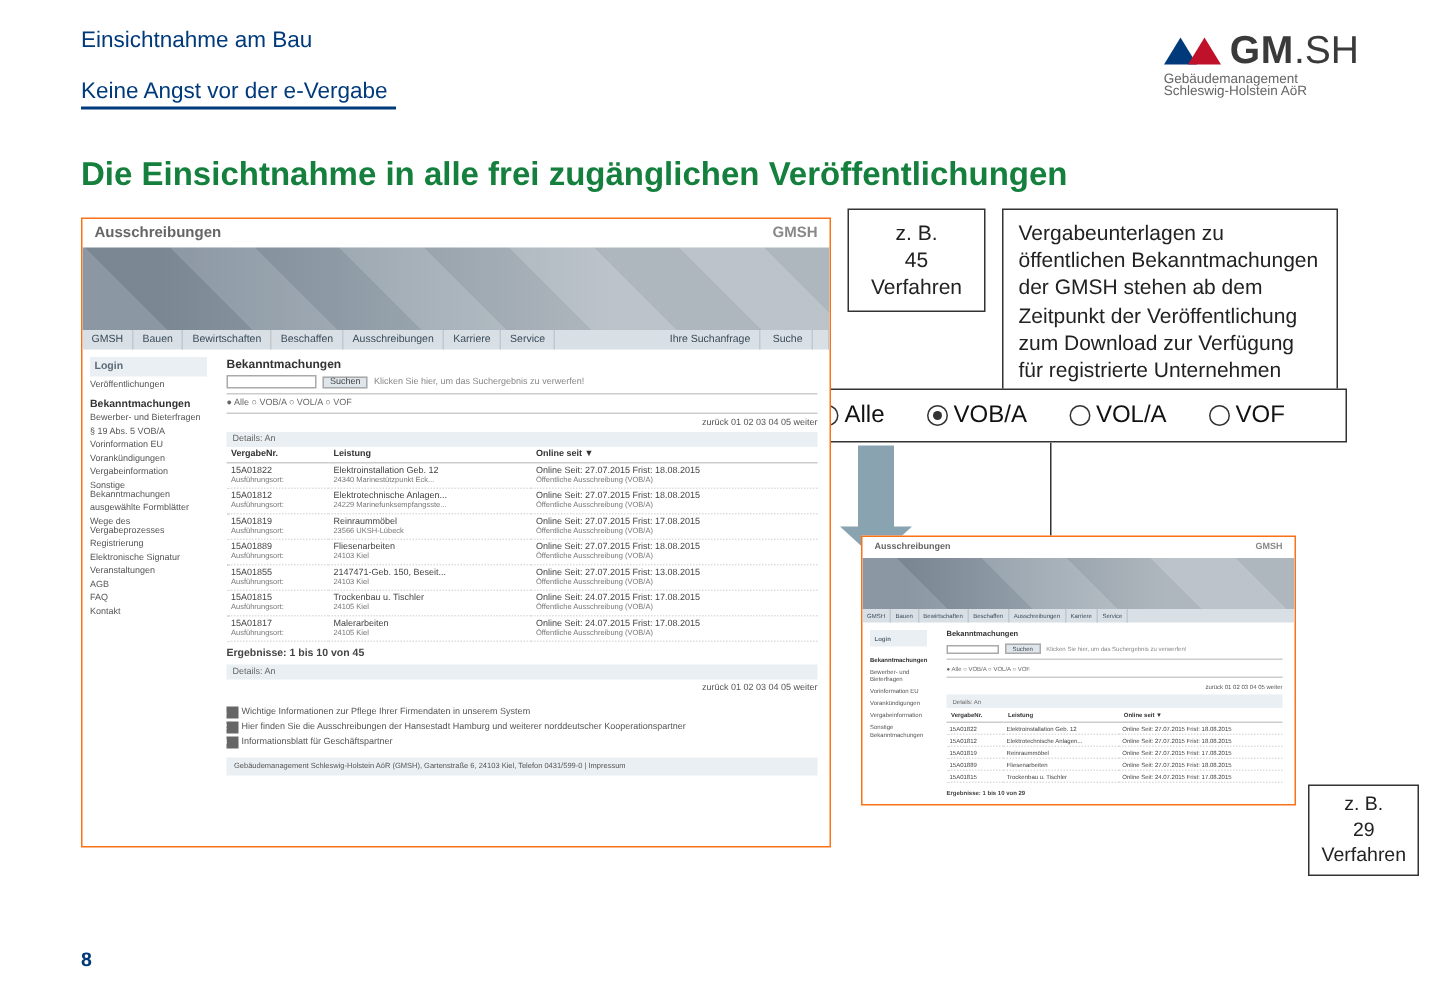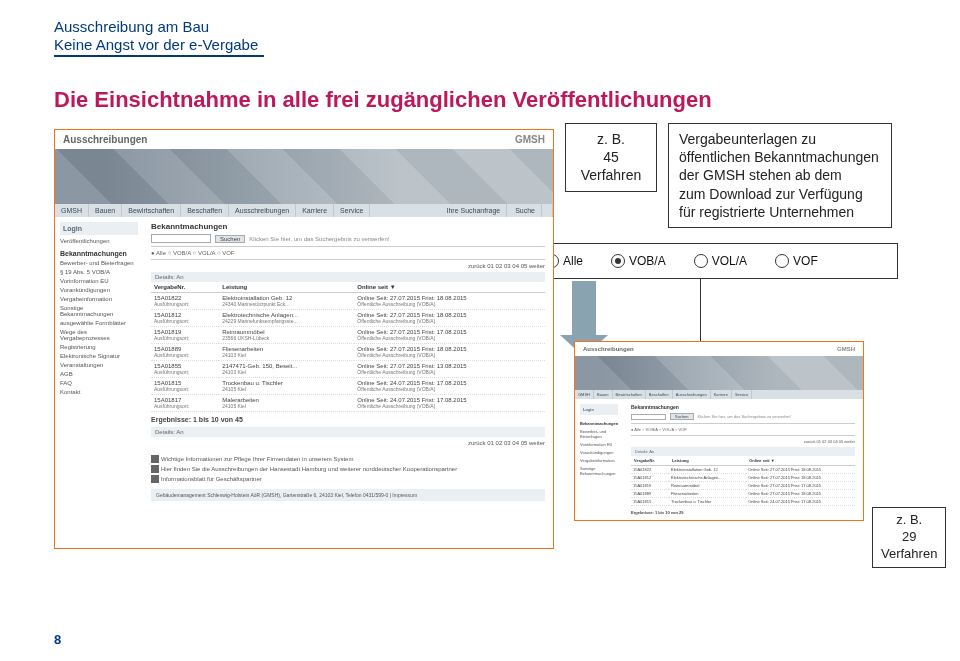--- a/index.html
+++ b/index.html
@@ -11,36 +11,36 @@
       position: relative;
       overflow: hidden;
     }
     .page-header {
       display: flex;
       justify-content: space-between;
       align-items: flex-start;
       padding: 18px 54px 0 54px;
     }
     .hdr-text .ln1 { color: #003a7b; font-size: 15px; font-weight: 400; }
-    .hdr-text .ln2 { color: #003a7b; font-size: 15px; font-weight: 400; margin-top: 1px; }
+    .hdr-text .ln2 { color: #003a7b; font-size: 15px; font-weight: 400; margin-top: 17px; }
     .hdr-line { border-bottom: 2px solid #003a7b; margin-top: 2px; width: 210px; }
     .logo-area { display: flex; align-items: center; gap: 6px; }
     .logo-tri { display: flex; gap: 0px; }
     .tri {
       width: 0; height: 0; border-style: solid;
       border-width: 0 11px 18px 11px;
     }
     .tri.blue { border-color: transparent transparent #003a7b transparent; }
     .tri.red { border-color: transparent transparent #c0112b transparent; margin-left: -6px; }
     .logo-gm { font-size: 26px; font-weight: 700; color: #3a3a3a; letter-spacing: 0.5px; }
     .logo-sh { font-size: 26px; font-weight: 400; color: #3a3a3a; }
     .logo-sub { font-size: 9px; color: #666; margin-top: -2px; }
 
     .headline {
-      color: #be185d;
+      color: #15803d;
       font-size: 22px;
       font-weight: 700;
       padding: 30px 54px 10px 54px;
     }
 
     .content { position: relative; padding: 4px 54px 0 54px; height: 470px; }
 
     .screenshot-box {
       position: absolute;
       background: #fff;
@@ -118,21 +118,21 @@
     .radio-box {
       position: absolute;
       left: 530px; top: 120px;
       width: 368px; height: 36px;
       background: #fff;
       border: 1px solid #333;
       display: flex;
       align-items: center;
       gap: 28px;
       padding: 0 14px;
-      font-size: 12px;
+      font-size: 16px;
       color: #111;
     }
     .rb { display: flex; align-items: center; gap: 4px; }
     .rb .c { width: 14px; height: 14px; border: 1px solid #333; border-radius: 50%; position: relative; }
     .rb.sel .c::after { content:""; position:absolute; left:3px; top:3px; width:6px; height:6px; background:#333; border-radius:50%; }
 
     .arrow {
       position: absolute;
       left: 572px; top: 158px;
       width: 24px; height: 56px;
@@ -171,42 +171,56 @@
       color: #003a7b;
       font-size: 13px;
     }
     .footer .b { font-weight: 700; }
   </style>
 </head>
 <body>
 
 <div class="page-header">
   <div class="hdr-text">
-    <div class="ln1">Ausschreibung am Bau</div>
+    <div class="ln1">Einsichtnahme am Bau</div>
     <div class="ln2">Keine Angst vor der e-Vergabe</div>
     <div class="hdr-line"></div>
+  </div>
+  <div>
+    <div class="logo-area">
+      <div class="logo-tri">
+        <div class="tri blue"></div>
+        <div class="tri red"></div>
+      </div>
+      <div>
+        <span class="logo-gm">GM</span><span class="logo-sh">.SH</span>
+      </div>
+    </div>
+    <div class="logo-sub">Gebäudemanagement</div>
+    <div class="logo-sub">Schleswig-Holstein AöR</div>
   </div>
 </div>
 
 <div class="headline">Die Einsichtnahme in alle frei zugänglichen Veröffentlichungen</div>
 
 <div class="content">
 
   <div class="connector-line cl2"></div>
 
   <div class="callout callout-left">
     <div>z. B.</div>
     <div>45</div>
     <div>Verfahren</div>
   </div>
 
   <div class="callout callout-right">
     <div>Vergabeunterlagen zu</div>
     <div>öffentlichen Bekanntmachungen</div>
     <div>der GMSH stehen ab dem</div>
+    <div>Zeitpunkt der Veröffentlichung</div>
     <div>zum Download zur Verfügung</div>
     <div>für registrierte Unternehmen</div>
   </div>
 
   <div class="radio-box">
     <div class="rb">
         <span class="c"></span>
         <span>Alle</span>
       </div>
     <div class="rb sel">

